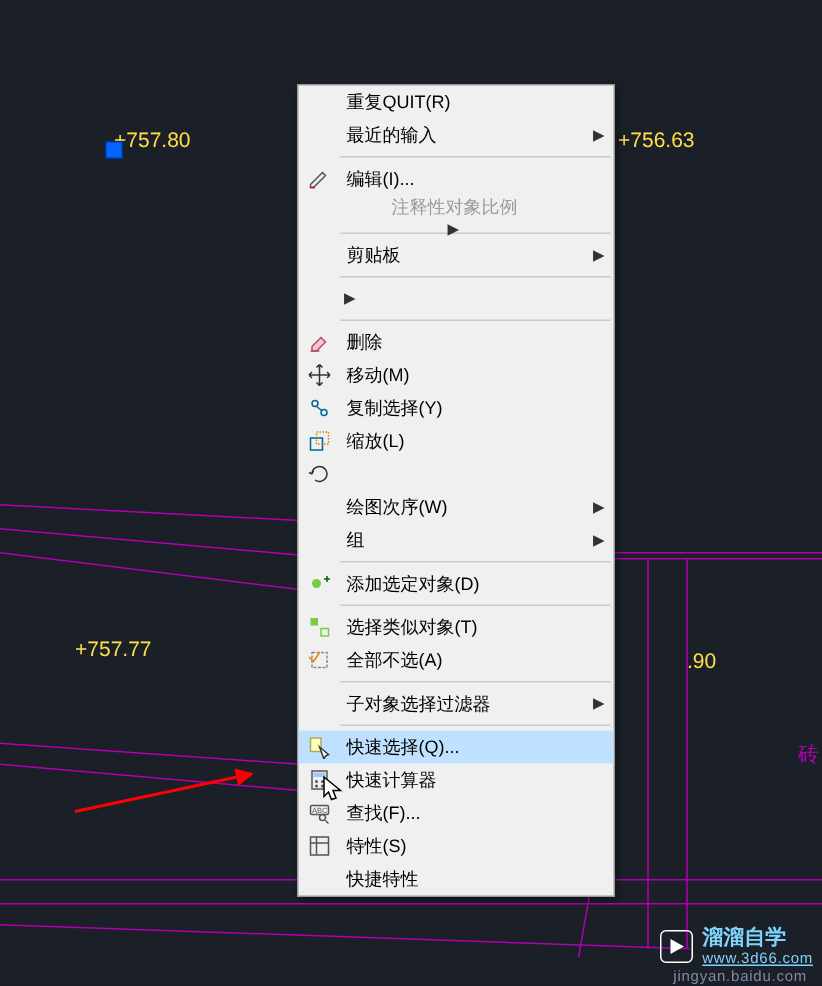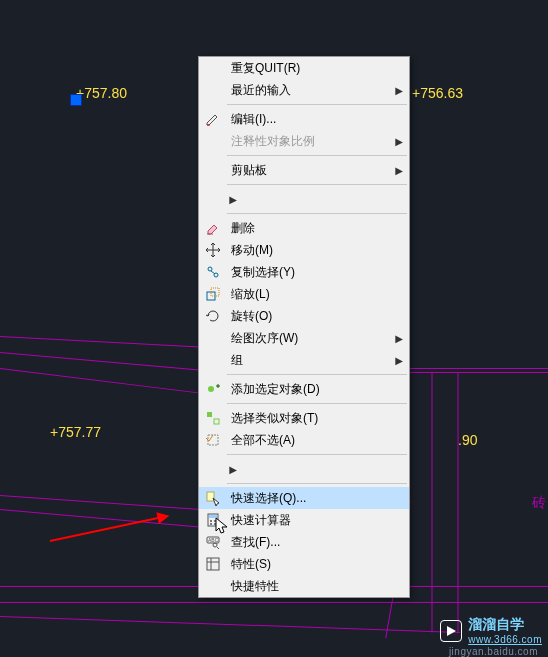--- a/index.html
+++ b/index.html
@@ -8,21 +8,21 @@
     .elev { position: absolute; color: #fde047; font-size: 14px; white-space: nowrap; }
     .grip { position: absolute; width: 12px; height: 12px; background: #0066ff; border: 1px solid #003399; }
     .pline { position: absolute; background: #b000b0; height: 1px; transform-origin: left center; }
     .char { position: absolute; color: #b000b0; font-size: 14px; }
     .arrow { position: absolute; width: 120px; height: 2px; background: #ff0000; transform-origin: left center; }
     .arrow::after { content:""; position:absolute; right:-2px; top:-5px; border-left:12px solid #ff0000; border-top:6px solid transparent; border-bottom:6px solid transparent; }
 
     .ctx { position:absolute; left:198px; top:56px; width:212px; background:#f0f0f0; border:1px solid #999; box-shadow:2px 2px 5px rgba(0,0,0,.4); font-size:12px; color:#000; }
     .ctx-row { display:flex; align-items:center; height:22px; padding:0 6px 0 0; cursor:default; position:relative; }
     .ctx-row.hl { background:#bfe0ff; }
-    .ctx-row.disabled { color:#9a9a9a; }
+    .ctx-row.disabled { color:#9a9a9a;flex-direction:column; }
     .icon-col { width:28px; display:flex; align-items:center; justify-content:center; flex-shrink:0; }
     .icon-col svg { width:16px; height:16px; }
     .label { flex:1; padding-left:4px; white-space:nowrap; }
     .sub { width:10px; text-align:right; color:#333; font-size:10px; }
     .sep { height:1px; background:#c8c8c8; margin:3px 2px 3px 28px; }
 
     .watermark { position:absolute; right:6px; bottom:12px; display:flex; align-items:center; gap:6px; color:#7dd3fc; font-size:12px; }
     .watermark .box { width:22px; height:22px; border:1.5px solid #fff; border-radius:4px; display:flex; align-items:center; justify-content:center; }
     .wm-sub { position:absolute; right:10px; bottom:0; color:#7f8aa3; font-size:10px; letter-spacing:.5px; }
   </style>
@@ -129,21 +129,20 @@
       </div>
     <div class="label">缩放(L)</div>
   </div>
   <div class="ctx-row">
     <div class="icon-col">
         <svg viewBox="0 0 16 16">
           <path d="M3 8a5 5 0 1 1 2 4" fill="none" stroke="#333"></path>
           <path d="M3 8l-2-1M3 8l1-2" stroke="#333"></path>
         </svg>
       </div>
-    <div class="label">旋转(O)</div>
   </div>
   <div class="ctx-row">
       <div class="icon-col"></div>
       <div class="label">绘图次序(W)</div>
       <div class="sub">▶</div>
     </div>
   <div class="ctx-row">
       <div class="icon-col"></div>
       <div class="label">组</div>
       <div class="sub">▶</div>
@@ -173,20 +172,21 @@
         <svg viewBox="0 0 16 16">
           <rect x="3" y="3" width="10" height="10" fill="none" stroke="#888" stroke-dasharray="2 1"></rect>
           <path d="M1 6l3 3 4-6" stroke="#d80" fill="none"></path>
         </svg>
       </div>
     <div class="label">全部不选(A)</div>
   </div>
   <div class="sep"></div>
   <div class="ctx-row">
       <div class="icon-col"></div>
+      <div class="label">子对象选择过滤器</div>
       <div class="sub">▶</div>
     </div>
   <div class="sep"></div>
   <div class="ctx-row hl">
     <div class="icon-col">
         <svg viewBox="0 0 16 16">
           <rect x="2" y="2" width="7" height="9" fill="#ffb" stroke="#aa6"></rect>
           <path d="M8 8l6 5-2 1-1 2-3-8z" fill="#fff" stroke="#333"></path>
         </svg>
       </div>

